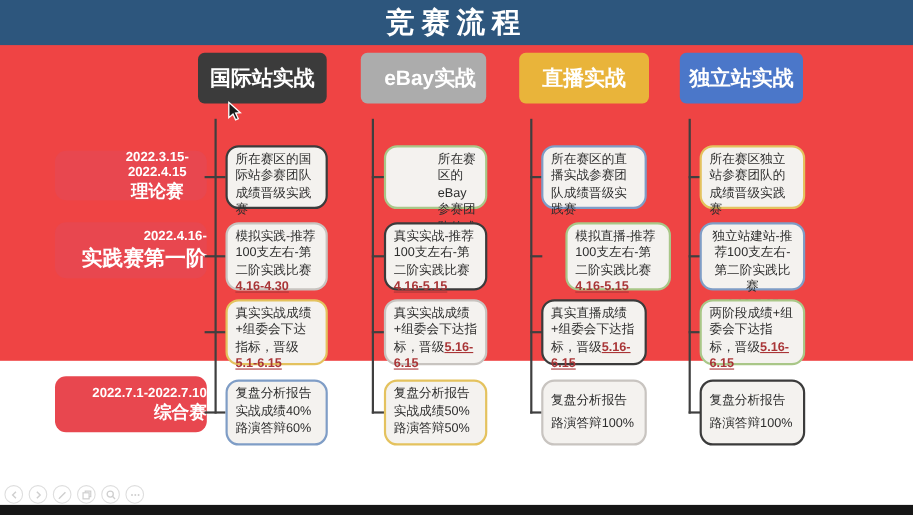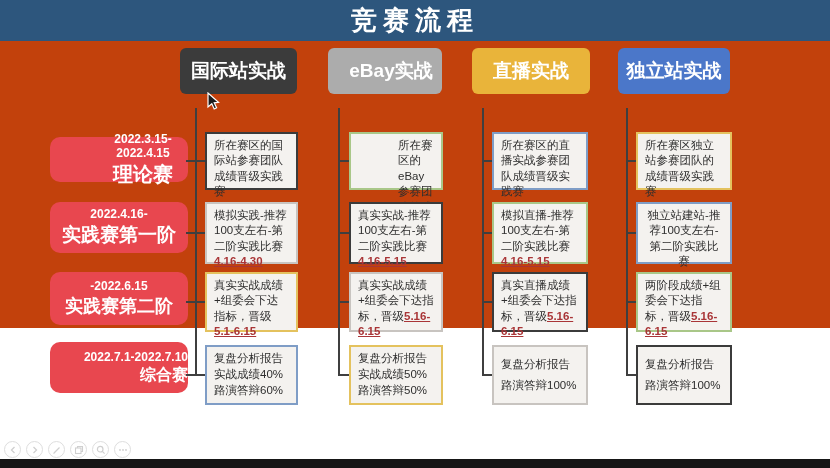--- a/index.html
+++ b/index.html
@@ -1,48 +1,48 @@
 <!DOCTYPE html>
 <html><head>
 <meta charset="utf-8">
 <style>
   * { margin:0; padding:0; box-sizing:border-box; }
   html,body { width:830px; height:468px; overflow:hidden; background:#fff;
               font-family:"Liberation Sans", sans-serif; }
-  .page { position:relative; width:830px; height:328px; background:#c2410c; }
+  .page { position:relative; width:830px; height:328px; background:#ef4444; }
 
   
   .topbar { position:absolute; left:0; top:0; width:830px; height:41px;
             display:flex; align-items:center; justify-content:center; }
   .title  { color:#fff; font-family:"Liberation Serif", serif; font-weight:bold;
             font-size:26px; letter-spacing:6px; }
 
   
   .stagebox { position:absolute; left:50px; width:138px; border-radius:10px;
               color:#fff; text-align:center; display:flex; flex-direction:column;
               justify-content:center; }
   .sdate { font-size:12px; font-weight:bold; }
   .sname { font-weight:bold; margin-top:1px; }
-  .s0 { top:137px; height:45px; } .s0 .sname{font-size:20px;}
+  .s0 { top:137px; height:45px; } .s0 .sname{font-size:16px;}
   .s1 { top:202px; height:51px; } .s1 .sname{font-size:19px;}
   .s2 { top:272px; height:53px; } .s2 .sname{font-size:18px;}
   .s3 { top:342px; height:51px;text-align:right; } .s3 .sname{font-size:16px;}
 
   
   .chead { position:absolute; top:48px; height:46px; border-radius:6px; color:#fff;
            font-size:19px; font-weight:bold; display:flex; align-items:center;
            justify-content:center; }
   .h0 { left:180px; width:117px; }
   .h1 { left:328px; width:114px;padding-left:12px; }
   .h2 { left:472px; width:118px; }
   .h3 { left:618px; width:112px; }
 
   
   .nbox { position:absolute; background:#f4f2ef; border:2px solid #555;
-          border-radius:0; padding:4px 7px; font-size:11.5px; line-height:1.34;
+          border-radius:12px; padding:4px 7px; font-size:11.5px; line-height:1.34;
           color:#2e2e2e; }
   .c0 { left:205px; width:93px; }
   .c1 { left:349px; width:94px; }
   .c2 { left:492px; width:96px; }
   .c3 { left:636px; width:96px; }
   .r0 { top:132px; height:58px; }
   .r1 { top:202px; height:62px; }
   .r2 { top:272px; height:60px; }
   .r3 { top:345px; height:60px; display:flex; flex-direction:column;
         justify-content:space-evenly; }
@@ -70,27 +70,23 @@
 <div class="page">
 
   <div class="topbar" style="background-color: rgb(45, 86, 125);">
     <div class="title">竞赛流程</div>
   </div>
 
   <div class="stagebox s0" style="background-color: rgb(232, 71, 79); padding-left: 48px;">
     <div class="sdate">2022.3.15-2022.4.15</div>
     <div class="sname">理论赛</div>
   </div>
-  <div class="stagebox s1" style="background-color: rgb(232, 71, 79);">
+  <div class="stagebox s1" style="background-color: rgb(232, 71, 79); text-align: right;">
     <div class="sdate">2022.4.16-</div>
     <div class="sname">实践赛第一阶</div>
-  </div>
-  <div class="stagebox s2" style="background-color: rgb(232, 71, 79);">
-    <div class="sdate">-2022.6.15</div>
-    <div class="sname">实践赛第二阶</div>
   </div>
   <div class="stagebox s3" style="background-color: rgb(232, 71, 79);">
     <div class="sdate">2022.7.1-2022.7.10</div>
     <div class="sname">综合赛</div>
   </div>
 
   <div class="chead h0" style="background-color: rgb(59, 59, 59);">国际站实战</div>
   <div class="chead h1" style="background-color: rgb(172, 172, 172);">eBay实战</div>
   <div class="chead h2" style="background-color: rgb(233, 180, 58);">直播实战</div>
   <div class="chead h3" style="background-color: rgb(75, 119, 201);">独立站实战</div>
@@ -145,21 +141,21 @@
   </div>
   <div class="nbox c1 r3" style="border-color: rgb(228, 194, 94);">
     <div>复盘分析报告</div>
     <div>实战成绩50%</div>
     <div>路演答辩50%</div>
   </div>
 
   <div class="nbox c2 r0" style="border-color: rgb(127, 157, 198);">
     <span>所在赛区的直播实战参赛团队成绩晋级实践赛</span>
   </div>
-  <div class="nbox c2 r1" style="border-color: rgb(169, 199, 136);">
+  <div class="nbox c2 r1" style="border-color: rgb(169, 199, 136); margin-left: 22px;">
     <span>模拟直播-推荐100支左右-第二阶实践比赛</span>
     <div class="date" style="color: rgb(169, 53, 55);">4.16-5.15</div>
   </div>
   <div class="nbox c2 r2" style="border-color: rgb(59, 59, 59);">
     <span>真实直播成绩+组委会下达指标，晋级</span><span class="date" style="color: rgb(169, 53, 55);">5.16-6.15</span>
   </div>
   <div class="nbox c2 r3" style="border-color: rgb(200, 196, 192);">
     <div>复盘分析报告</div>
     <div>路演答辩100%</div>
   </div>

